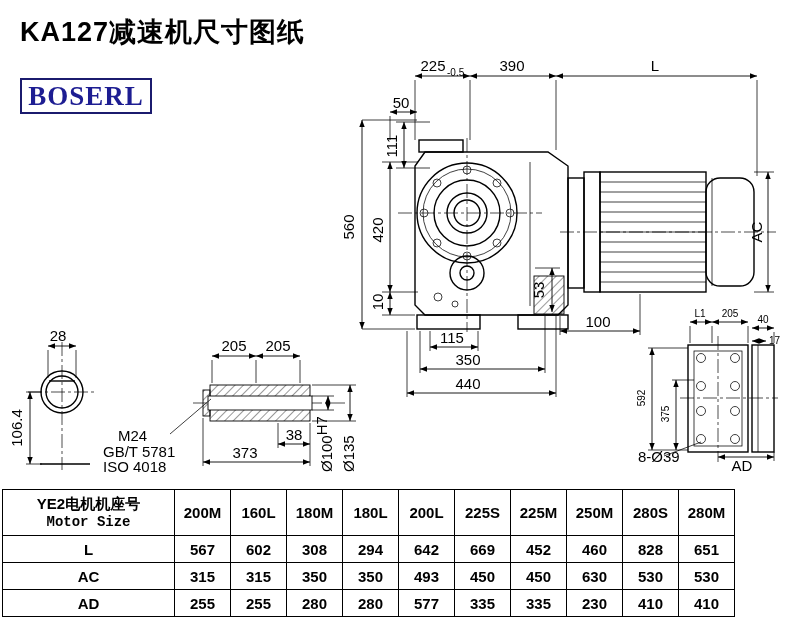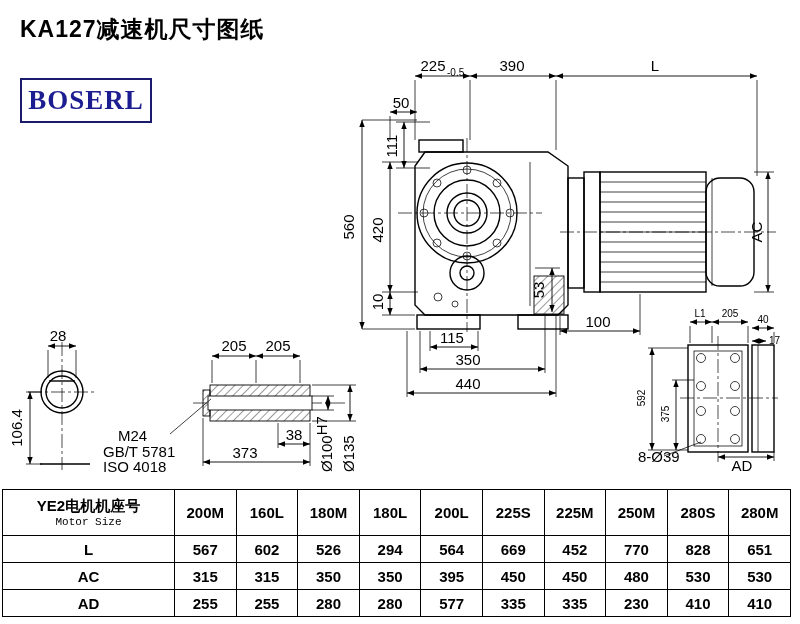--- a/index.html
+++ b/index.html
@@ -1,35 +1,35 @@
 <!DOCTYPE html>
 <html><head>
 <meta charset="utf-8">
 <style>
   * { margin:0; padding:0; box-sizing:border-box; }
   html,body { width:800px; height:624px; background:#fff; overflow:hidden;
     font-family:"Liberation Sans","DejaVu Sans",sans-serif; color:#000; position:relative; }
-  .title { position:absolute; left:20px; top:14px; font-size:23px; font-weight:bold; letter-spacing:1px; }
-  .logo-box { position:absolute; left:20px; top:78px; width:132px; height:45px;
+  .title { position:absolute; left:20px; top:14px; font-size:27px; font-weight:bold; letter-spacing:1px; }
+  .logo-box { position:absolute; left:20px; top:78px; width:132px; height:36px;
     border:2px solid #1b1b6e; display:flex; align-items:center; justify-content:center; }
   .logo-text { font-family:"Liberation Serif","DejaVu Serif",serif; font-size:27px; font-weight:bold; color:#1d1d92; letter-spacing:1px; }
   svg.drawing { position:absolute; left:0; top:0; }
   svg text { font-family:"Liberation Sans","DejaVu Sans",sans-serif; font-size:15px; fill:#000; }
   svg text.sm { font-size:10px; }
   .thin { stroke:#000; stroke-width:0.75; fill:none; }
   .med  { stroke:#000; stroke-width:1.4; fill:none; }
   .dim  { stroke:#000; stroke-width:0.9; fill:none; }
   .cl   { stroke:#000; stroke-width:0.7; stroke-dasharray:14 3 3 3; fill:none; }
   .hatchfill { fill:url(#hatch); stroke:#000; stroke-width:0.9; }
-  table.size { position:absolute; left:2px; top:489px; width:789px; border-collapse:collapse; table-layout:fixed; }
+  table.size { position:absolute; left:2px; top:489px; width:733px; border-collapse:collapse; table-layout:fixed; }
   table.size th, table.size td { border:1px solid #000; text-align:center; vertical-align:middle;
     font-size:15px; font-weight:bold; padding:0; }
   table.size th.head-first { height:46px; }
   table.size td.lbl, table.size td { height:27px; }
-  .en-line { font-family:"Liberation Mono","DejaVu Sans Mono",monospace; font-size:11px; font-weight:normal; }
+  .en-line { font-family:"Liberation Mono","DejaVu Sans Mono",monospace; font-size:14px; font-weight:bold; }
 </style>
 </head>
 <body>
 
 <div class="title">KA127减速机尺寸图纸</div>
 <div class="logo-box">
   <span class="logo-text">BOSERL</span>
 </div>
 
 <svg class="drawing" width="800" height="490" viewBox="0 0 800 490">
@@ -288,39 +288,39 @@
     <th>225S</th>
     <th>225M</th>
     <th>250M</th>
     <th>280S</th>
     <th>280M</th>
   </tr>
   <tr>
     <td class="lbl">L</td>
     <td>567</td>
     <td>602</td>
-    <td>526</td>
+    <td>308</td>
     <td>294</td>
-    <td>564</td>
+    <td>642</td>
     <td>669</td>
     <td>452</td>
-    <td>770</td>
+    <td>460</td>
     <td>828</td>
     <td>651</td>
   </tr>
   <tr>
     <td class="lbl">AC</td>
     <td>315</td>
     <td>315</td>
     <td>350</td>
     <td>350</td>
-    <td>395</td>
+    <td>493</td>
     <td>450</td>
     <td>450</td>
-    <td>480</td>
+    <td>630</td>
     <td>530</td>
     <td>530</td>
   </tr>
   <tr>
     <td class="lbl">AD</td>
     <td>255</td>
     <td>255</td>
     <td>280</td>
     <td>280</td>
     <td>577</td>

